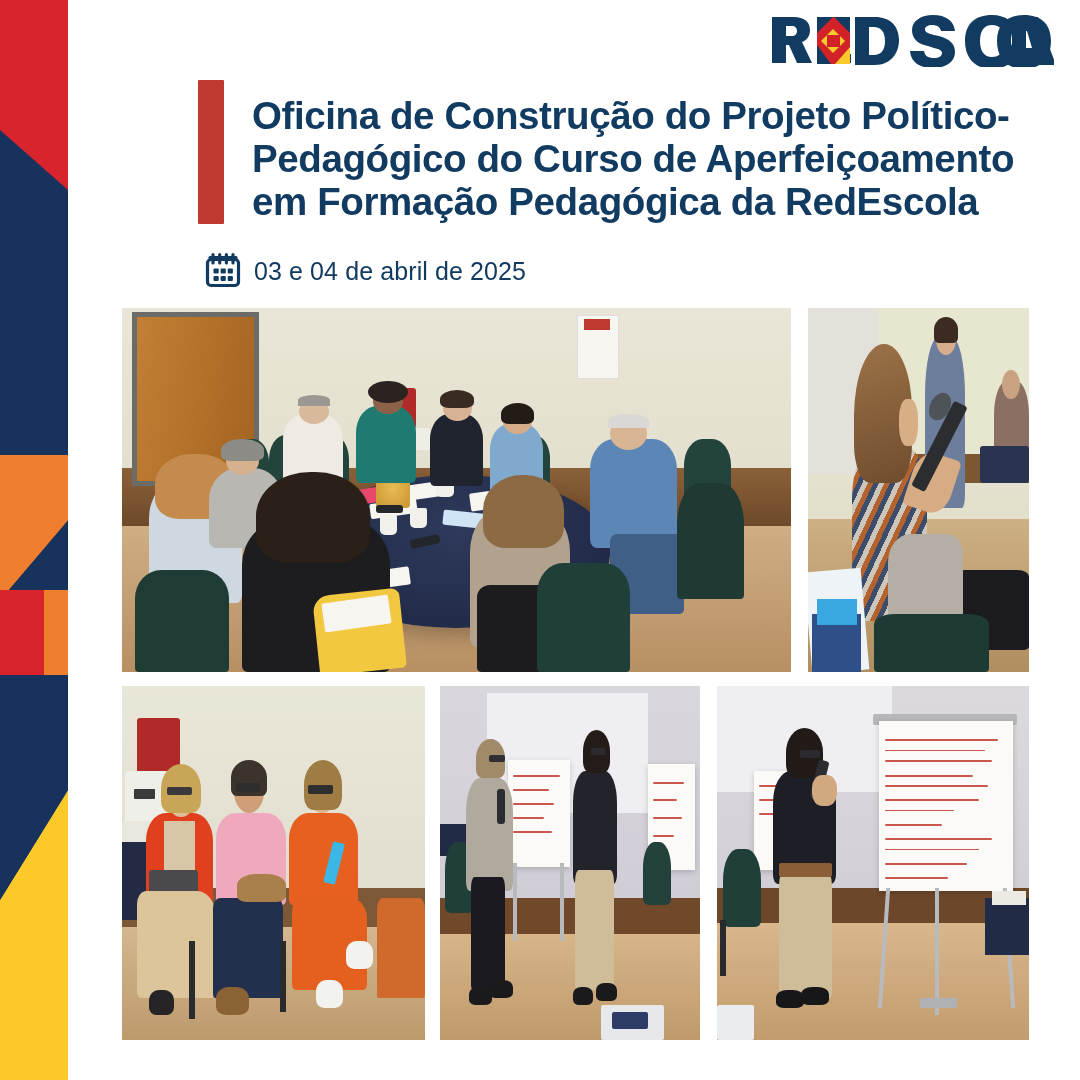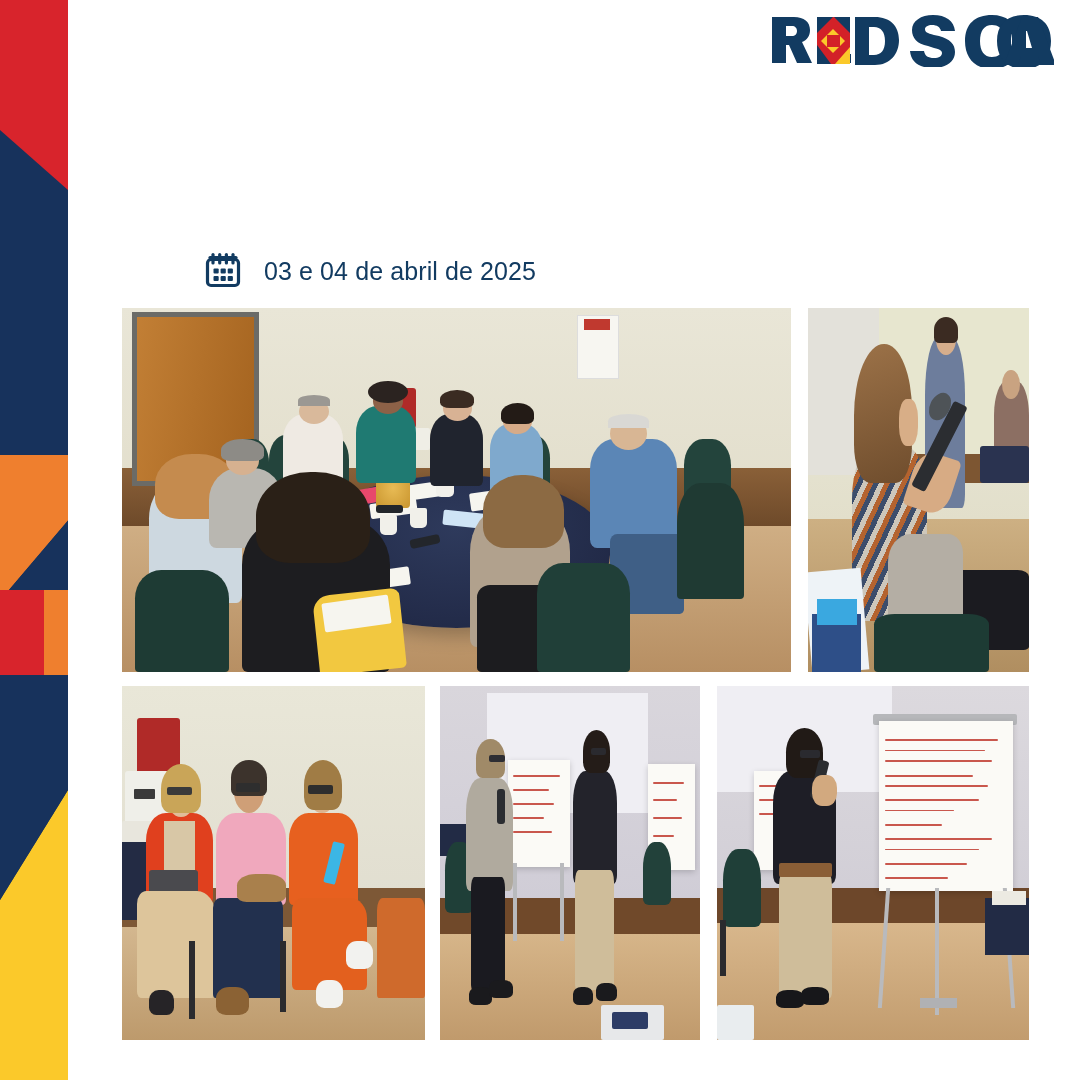--- a/index.html
+++ b/index.html
@@ -30,21 +30,21 @@
     color:#123b61;
     font-size:38.5px;
     line-height:1.115;
     font-weight:bold;
     letter-spacing:-0.4px;
     padding-top:15px;
     font-family:"Liberation Sans", sans-serif;
   }
 
   
-  .date-row{position:absolute;left:202px;top:250px;display:flex;align-items:center;gap:20px;}
+  .date-row{position:absolute;left:202px;top:250px;display:flex;align-items:center;gap:10px;}
   .cal-icon{width:42px;height:42px;flex:0 0 42px;}
   .date-text{
     color:#123b61;font-size:25px;font-weight:400;
     font-family:"Liberation Sans", sans-serif;letter-spacing:.1px;
   }
 
   
   .photo{position:absolute;overflow:hidden;background:#d8d8d4;}
   .photo > .scene{position:absolute;inset:0;}
 
@@ -148,20 +148,28 @@
         <polygon points="0,0 16,0 0,16" fill="#123b61"></polygon>
         <polygon points="33,0 33,16 17,0" fill="#123b61"></polygon>
         <polygon points="0,47 0,28 14,47" fill="#123b61"></polygon>
         <polygon points="33,47 18,47 33,30" fill="#fbc92a"></polygon>
         <polygon points="4,24 16,12 28,24 16,36" fill="#fbc92a"></polygon>
         <rect x="10" y="18" width="13" height="12" fill="#d32128"></rect>
       </g>
     </svg>
   </div>
 
+  <div class="title-wrap">
+    <div class="title-bar"></div>
+    <div class="title-text">
+      <div>Oficina de Construção do Projeto Político-</div>
+      <div>Pedagógico do Curso de Aperfeiçoamento</div>
+      <div>em Formação Pedagógica da RedEscola</div>
+    </div>
+  </div>
 
   <div class="date-row">
     <span class="cal-icon">
       <svg width="42" height="42" viewBox="0 0 42 42" aria-hidden="true">
         <rect x="5.5" y="9.5" width="31" height="26" rx="3.5" ry="3.5" fill="none" stroke="#123b61" stroke-width="3.2"></rect>
         <g stroke="#123b61" stroke-width="3.2" stroke-linecap="round">
           <line x1="11" y1="4.5" x2="11" y2="13"></line>
           <line x1="17.7" y1="4.5" x2="17.7" y2="13"></line>
           <line x1="24.4" y1="4.5" x2="24.4" y2="13"></line>
           <line x1="31" y1="4.5" x2="31" y2="13"></line>

